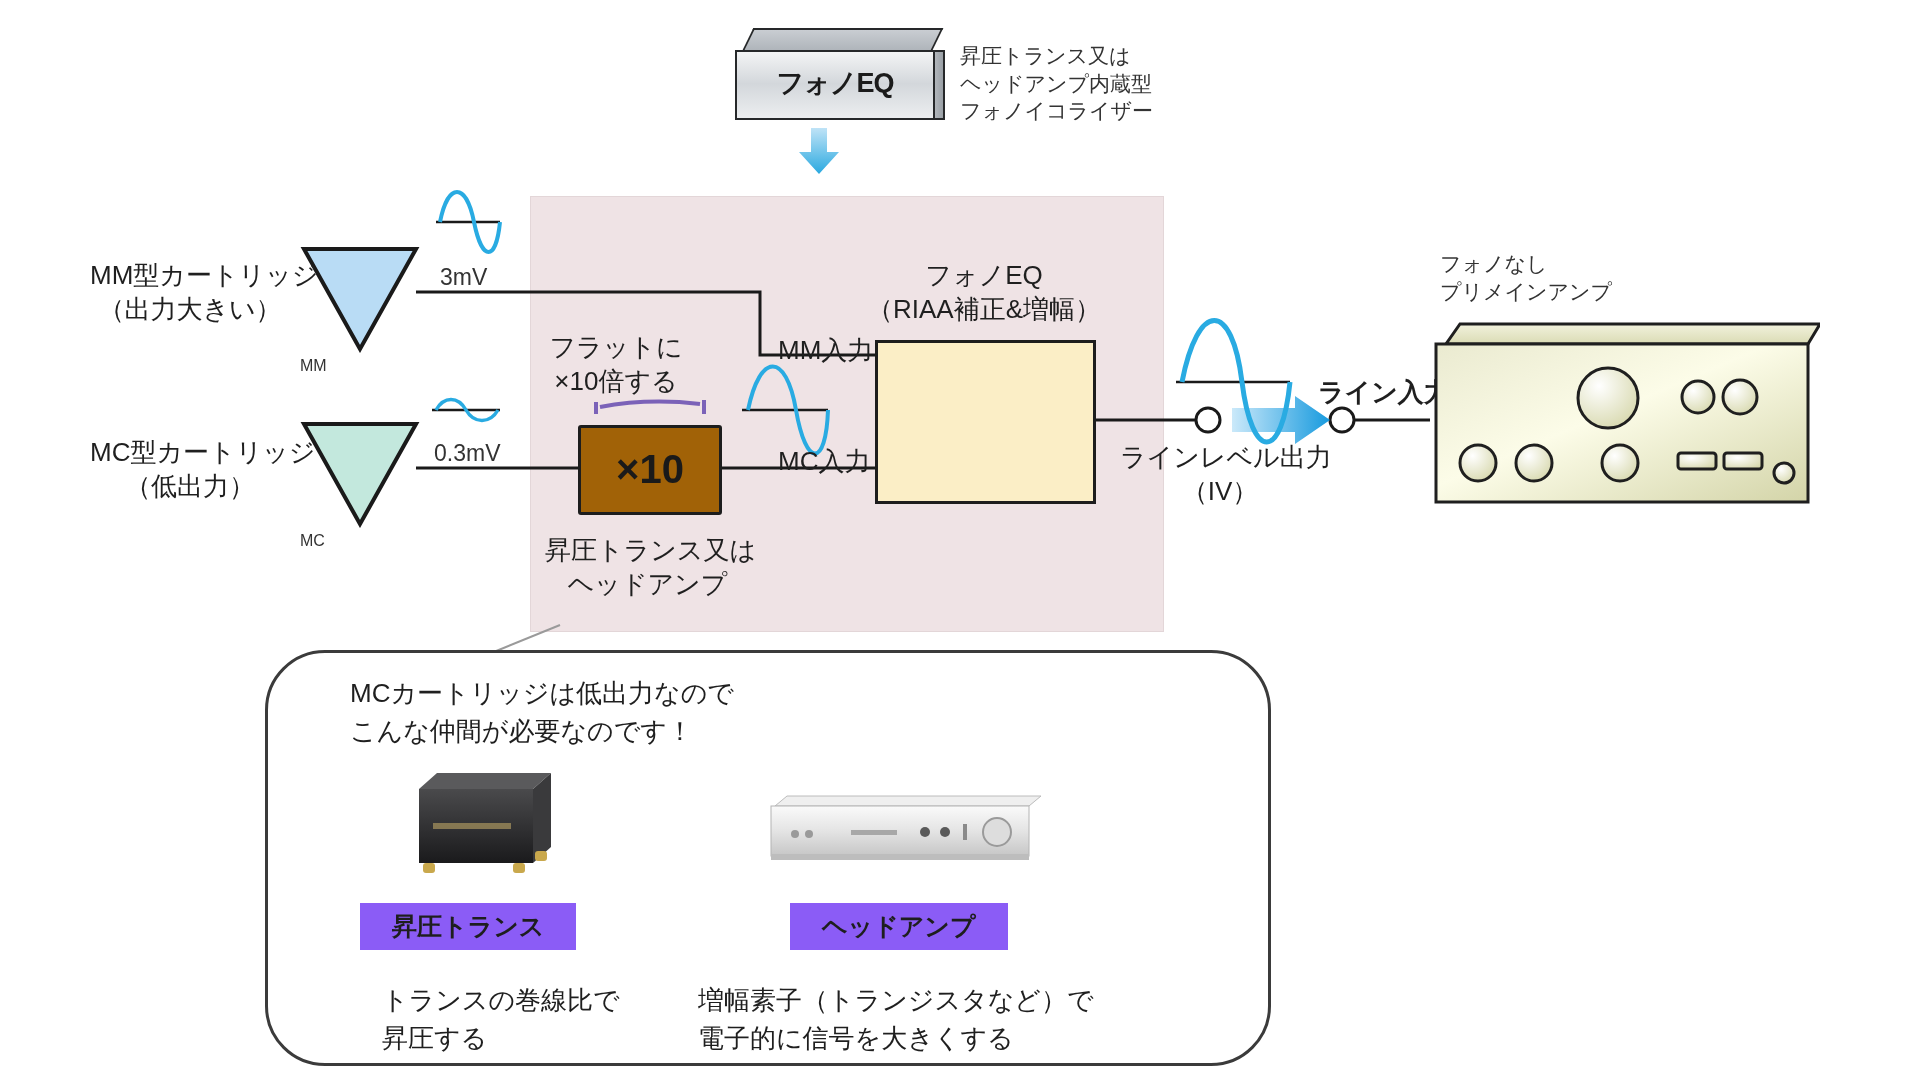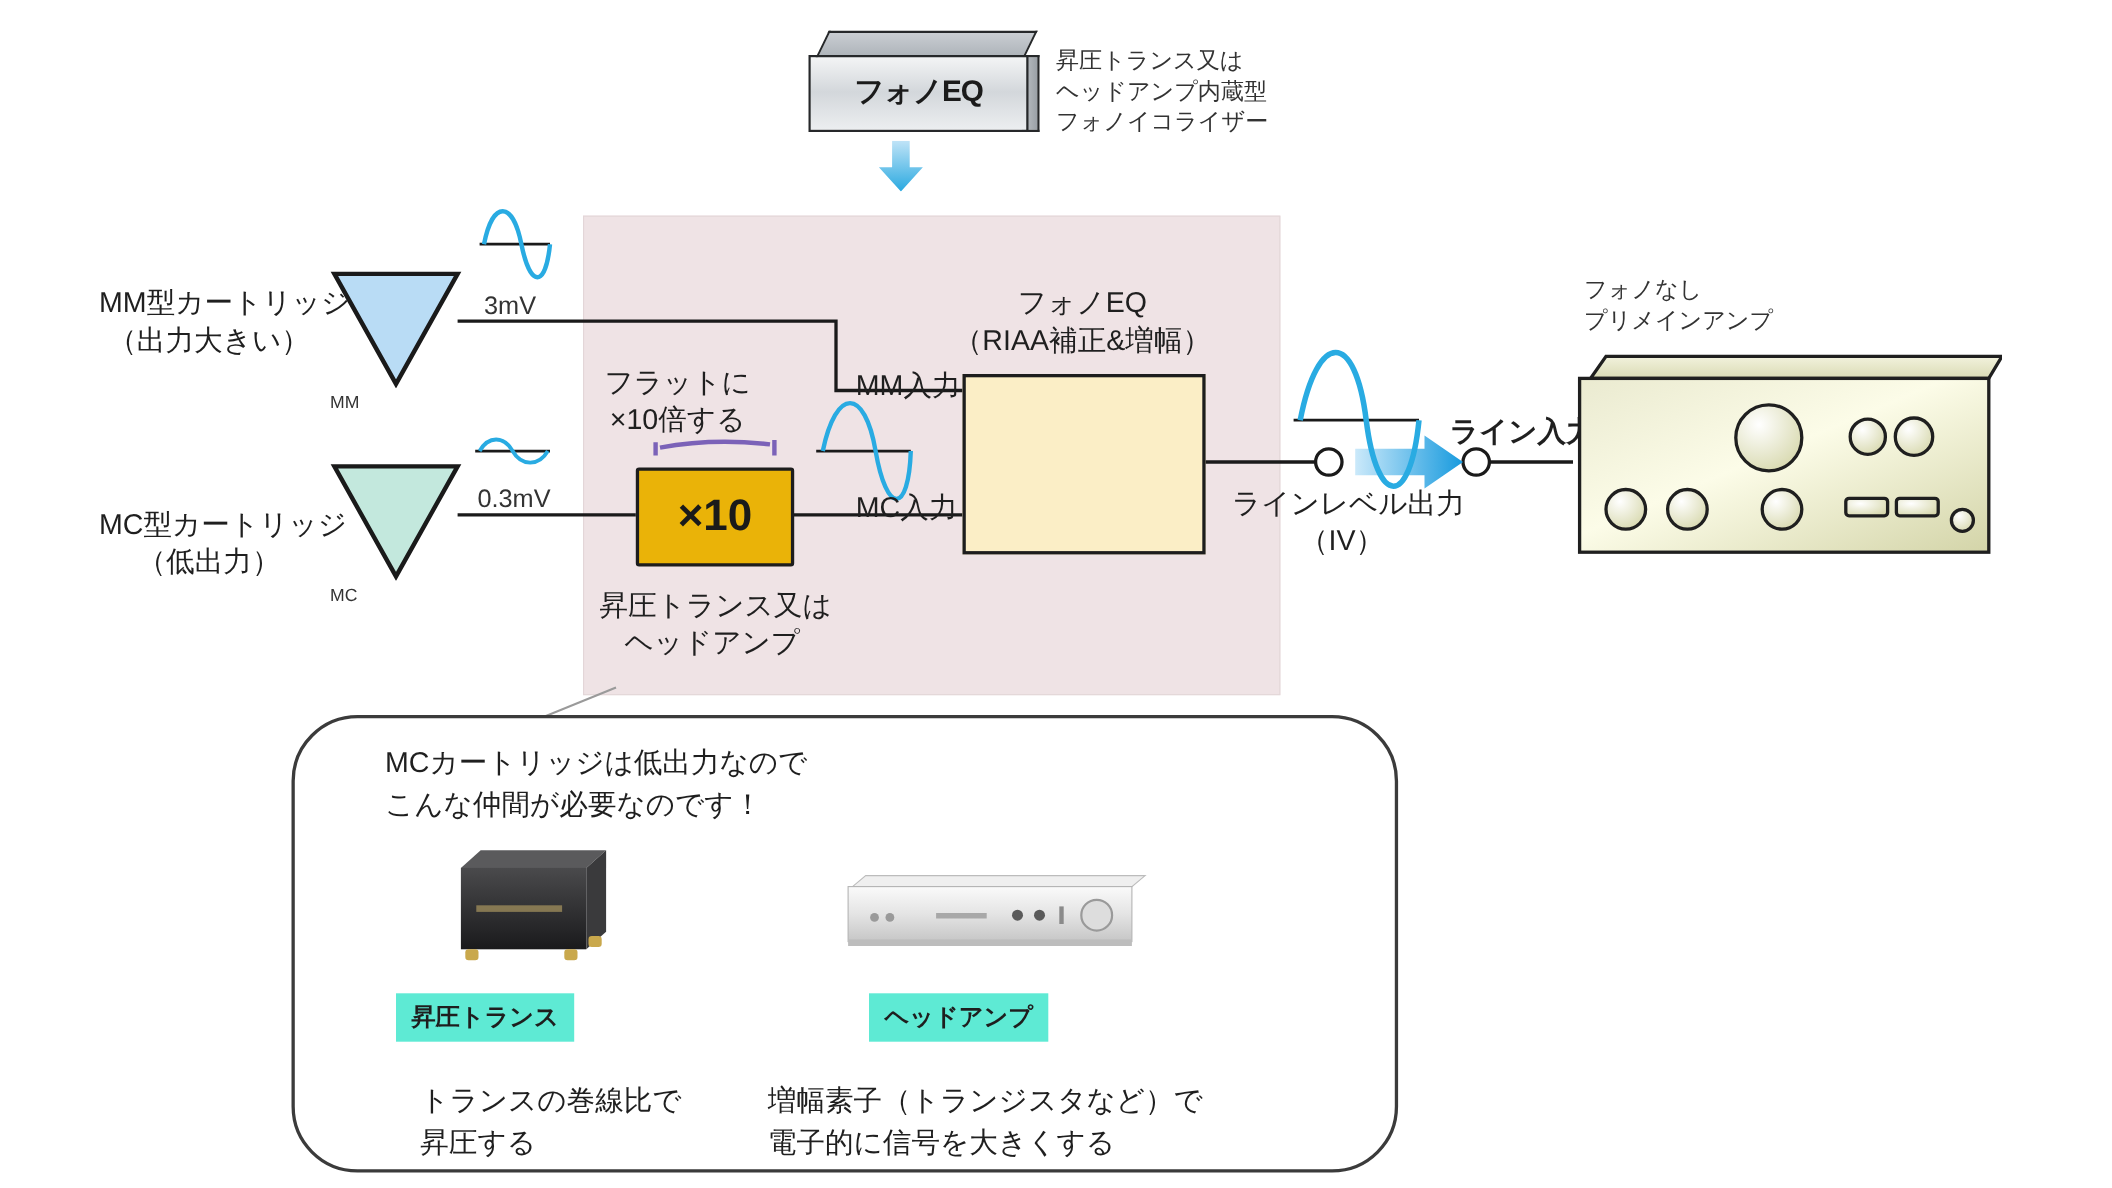--- a/index.html
+++ b/index.html
@@ -44,42 +44,42 @@
   #main-panel{
     left:530px;top:196px;width:632px;height:434px;
     background:#efe3e5;border:1.5px solid #e3d6d8;
   }
   #cart-mm{left:300px;top:245px;}
   #cart-mc{left:300px;top:420px;}
 
   
   #box-x10{
     left:578px;top:425px;width:138px;height:84px;
-    background:#eab308;border:3px solid #1d1d1d;border-radius:3px;
+    background:#a16207;border:3px solid #1d1d1d;border-radius:3px;
   }
   #box-x10 span{display:block;text-align:center;line-height:82px;
     font-size:40px;font-weight:bold;color:#1a1a1a;}
 
   
   #box-riaa{
     left:875px;top:340px;width:215px;height:158px;
     background:#fbeec6;border:3px solid #1d1d1d;
   }
 
   
   #preamp{left:1430px;top:318px;width:390px;height:190px;}
 
   
   #callout{
     left:265px;top:650px;width:1000px;height:410px;
     border:3px solid #3b3b3b;border-radius:60px;background:#ffffff;
   }
   .ylabel{
-    background:#5eead4;padding:7px 14px;display:inline-block;
-    font-size:22px;font-weight:bold;color:#1e1e1e;
+    background:#8b5cf6;padding:7px 32px;display:inline-block;
+    font-size:25px;font-weight:bold;color:#1e1e1e;
   }
 
   
   #trans-img{left:405px;top:765px;width:160px;height:115px;}
   #head-img{left:765px;top:790px;width:280px;height:78px;}
 
   .label-s{font-size:21px;color:#333;}
   .label-m{font-size:23px;color:#333;}
   .label-n{font-size:26px;color:#1f1f1f;}
   .center{text-align:center;}
@@ -176,21 +176,21 @@
 <div class="abs txt label-n center" style="left:90px;top:258px;width:200px;">MM型カートリッジ
 （出力大きい）</div>
 <div class="abs txt label-m" style="left:440px;top:262px;">3mV</div>
 
 <div class="abs" id="cart-mc">
   <svg width="120" height="108" viewBox="0 0 120 108">
     <polygon points="4,4 116,4 60,104" fill="#c3e8dd" stroke="#1a1a1a" stroke-width="4"></polygon>
   </svg>
   <div class="lab">MC</div>
 </div>
-<div class="abs txt label-n center" style="left:90px;top:459px;width:200px;">MC型カートリッジ
+<div class="abs txt label-n center" style="left:90px;top:435px;width:200px;">MC型カートリッジ
 （低出力）</div>
 <div class="abs txt label-m" style="left:434px;top:438px;">0.3mV</div>
 
 <div class="abs txt label-n center" style="left:536px;top:330px;width:160px;">フラットに
 ×10倍する</div>
 
 <div class="abs" id="box-x10">
   <span>×10</span>
 </div>
 

